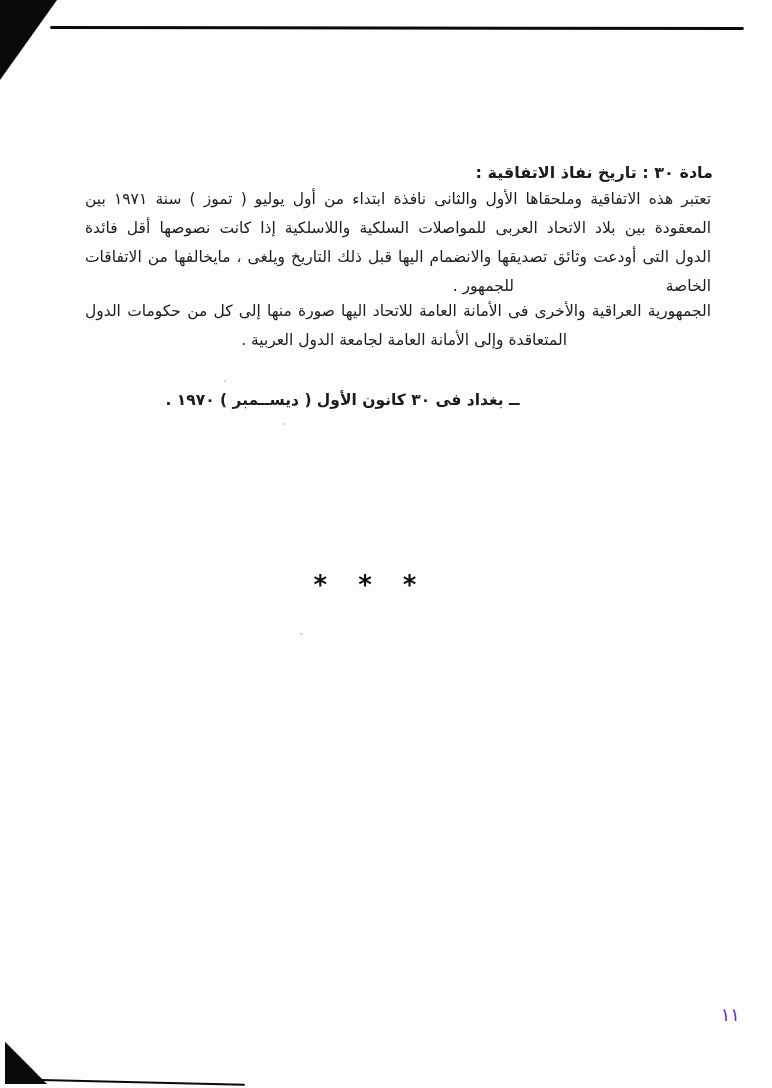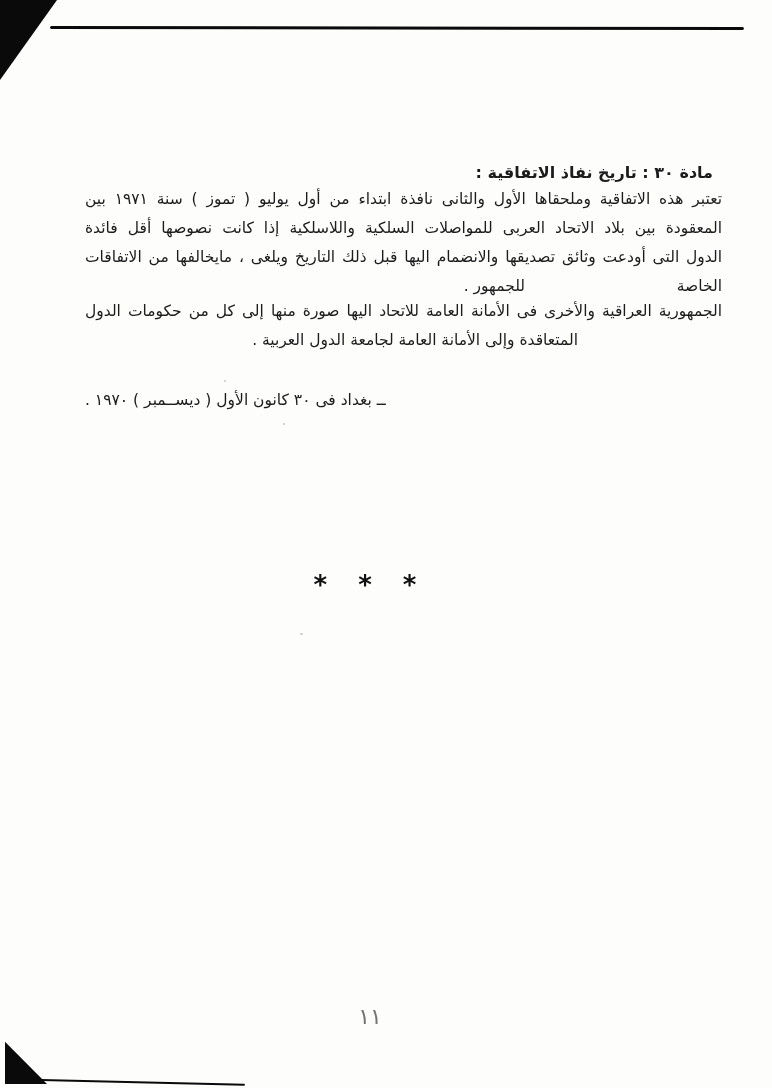--- a/index.html
+++ b/index.html
@@ -20,37 +20,37 @@
     transform:rotate(1.3deg);transform-origin:left center;}
   .speck{position:absolute;border-radius:50%;background:#c9c9c9;}
   .sp1{left:300px;top:633px;width:3px;height:2px;}
   .sp2{left:224px;top:380px;width:2px;height:2px;}
   .sp3{left:283px;top:423px;width:2px;height:2px;}
   
   .content{position:absolute;left:85px;right:50px;top:0;bottom:0;
     direction:rtl;font-size:15.5px;}
   .heading{position:absolute;top:149px;left:0;right:0;margin:9px;
     font-size:16px;font-weight:700;text-align:right;line-height:29px;}
-  .para{position:absolute;left:0;right:0;}
+  .para{position:absolute;left:0;right:11px;}
   .para1{top:185px;}
   .para2{top:297px;}
   .jline{height:29px;line-height:29px;
     text-align:justify;text-align-last:justify;-moz-text-align-last:justify;}
   .cline{height:29px;line-height:29px;text-align:right;}
   .pr197{padding-right:197px;}
   .pr144{padding-right:144px;}
   .dateline{position:absolute;top:386px;left:0;right:0;height:29px;line-height:29px;
-    text-align:left;padding-right:122px;font-weight:400;}
+    text-align:center;padding-right:122px;font-weight:700;}
   
   .stars{position:absolute;top:572px;left:0;width:730px;text-align:center;
     font-size:26px;font-weight:700;color:#111;line-height:26px;}
   .star{margin:0 11px;}
   
-  .page-number{position:absolute;top:1004px;left:0;width:740px;text-align:center;
-    font-size:22px;color:#737373;direction:rtl;}
+  .page-number{position:absolute;top:1004px;left:0;width:740px;text-align:right;
+    font-size:18px;color:#6d28d9;direction:rtl;}
 </style>
 </head>
 <body>
 
 <div class="page">
 
   <div class="artifact corner-tl"></div>
   <div class="artifact top-line"></div>
   <div class="artifact corner-bl"></div>
   <div class="artifact bottom-line"></div>

